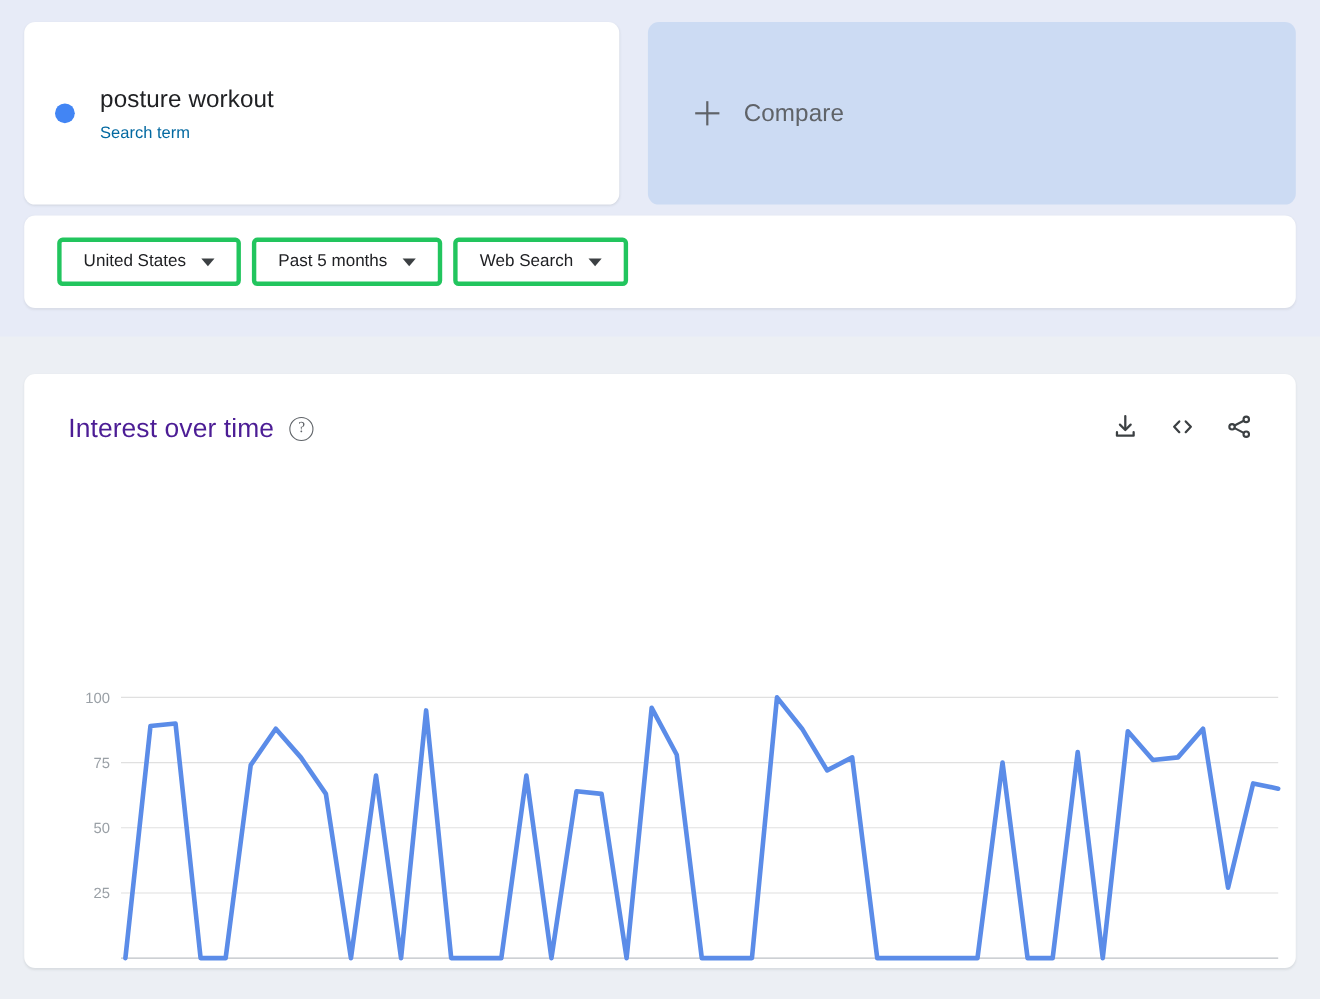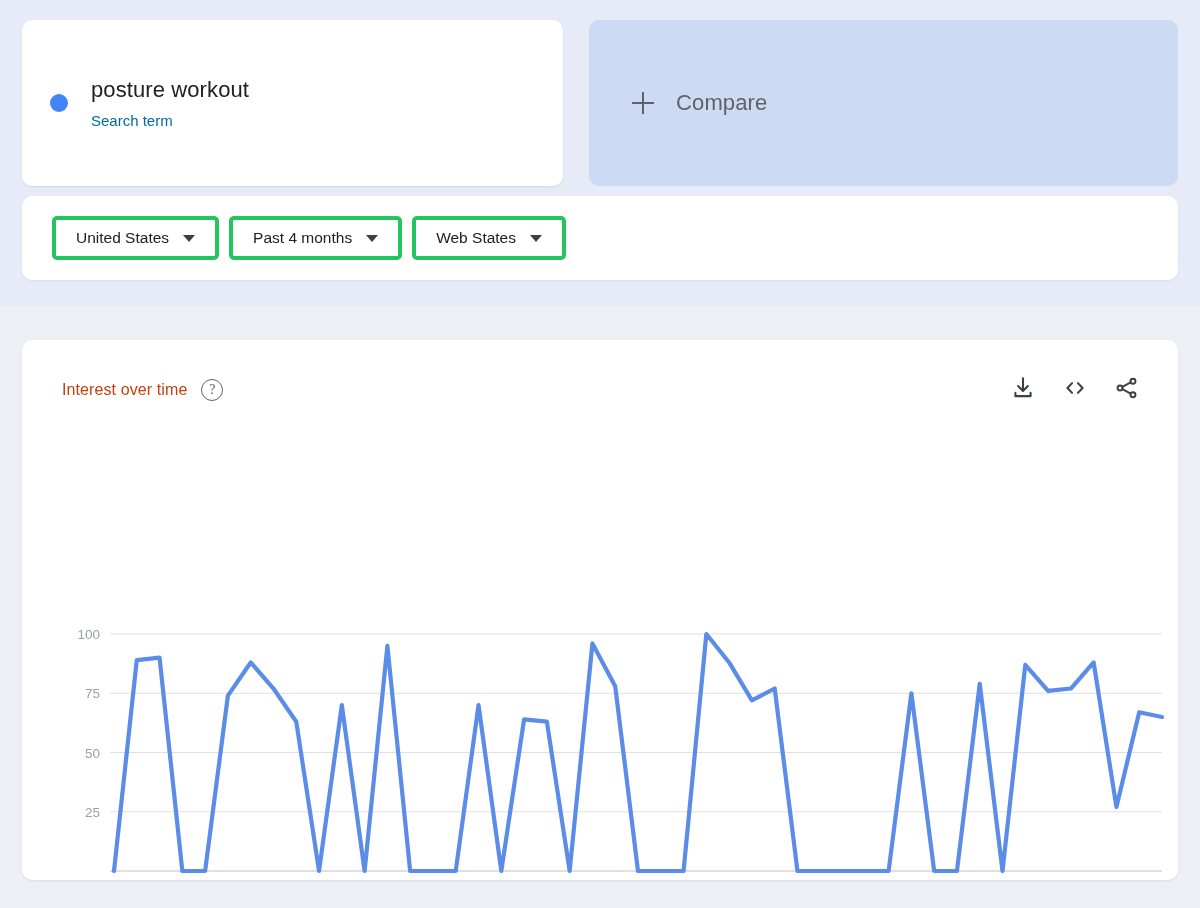--- a/index.html
+++ b/index.html
@@ -131,22 +131,22 @@
   }
   .chart-header {
     position: absolute; left: 0; top: 0;
     width: 100%; height: 100px;
     display: flex; align-items: center;
     justify-content: space-between;
     padding: 0 38px 0 40px;
   }
   .chart-title-wrap { display: flex; align-items: center; gap: 14px; }
   .chart-title {
-    font-size: 16px;
-    color: #c2410c;
+    font-size: 24px;
+    color: #4c1d95;
     letter-spacing: .1px;
   }
   .help-icon {
     width: 22px; height: 22px;
     border: 1.6px solid #5f6368;
     border-radius: 50%;
     color: #5f6368;
     font-size: 14px;
     display: flex; align-items: center; justify-content: center;
     cursor: pointer;
@@ -190,27 +190,27 @@
   </div>
 
   <div class="filter-bar">
 
     <div class="chip">
       <span class="chip-label">United States</span>
       <span class="caret"></span>
     </div>
 
     <div class="chip">
-      <span class="chip-label">Past 4 months</span>
+      <span class="chip-label">Past 5 months</span>
       <span class="caret"></span>
     </div>
 
 
     <div class="chip">
-      <span class="chip-label">Web States</span>
+      <span class="chip-label">Web Search</span>
       <span class="caret"></span>
     </div>
   </div>
 
   <div class="chart-card">
 
     <div class="chart-header">
       <div class="chart-title-wrap">
         <span class="chart-title">Interest over time</span>
         <span class="help-icon">?</span>

